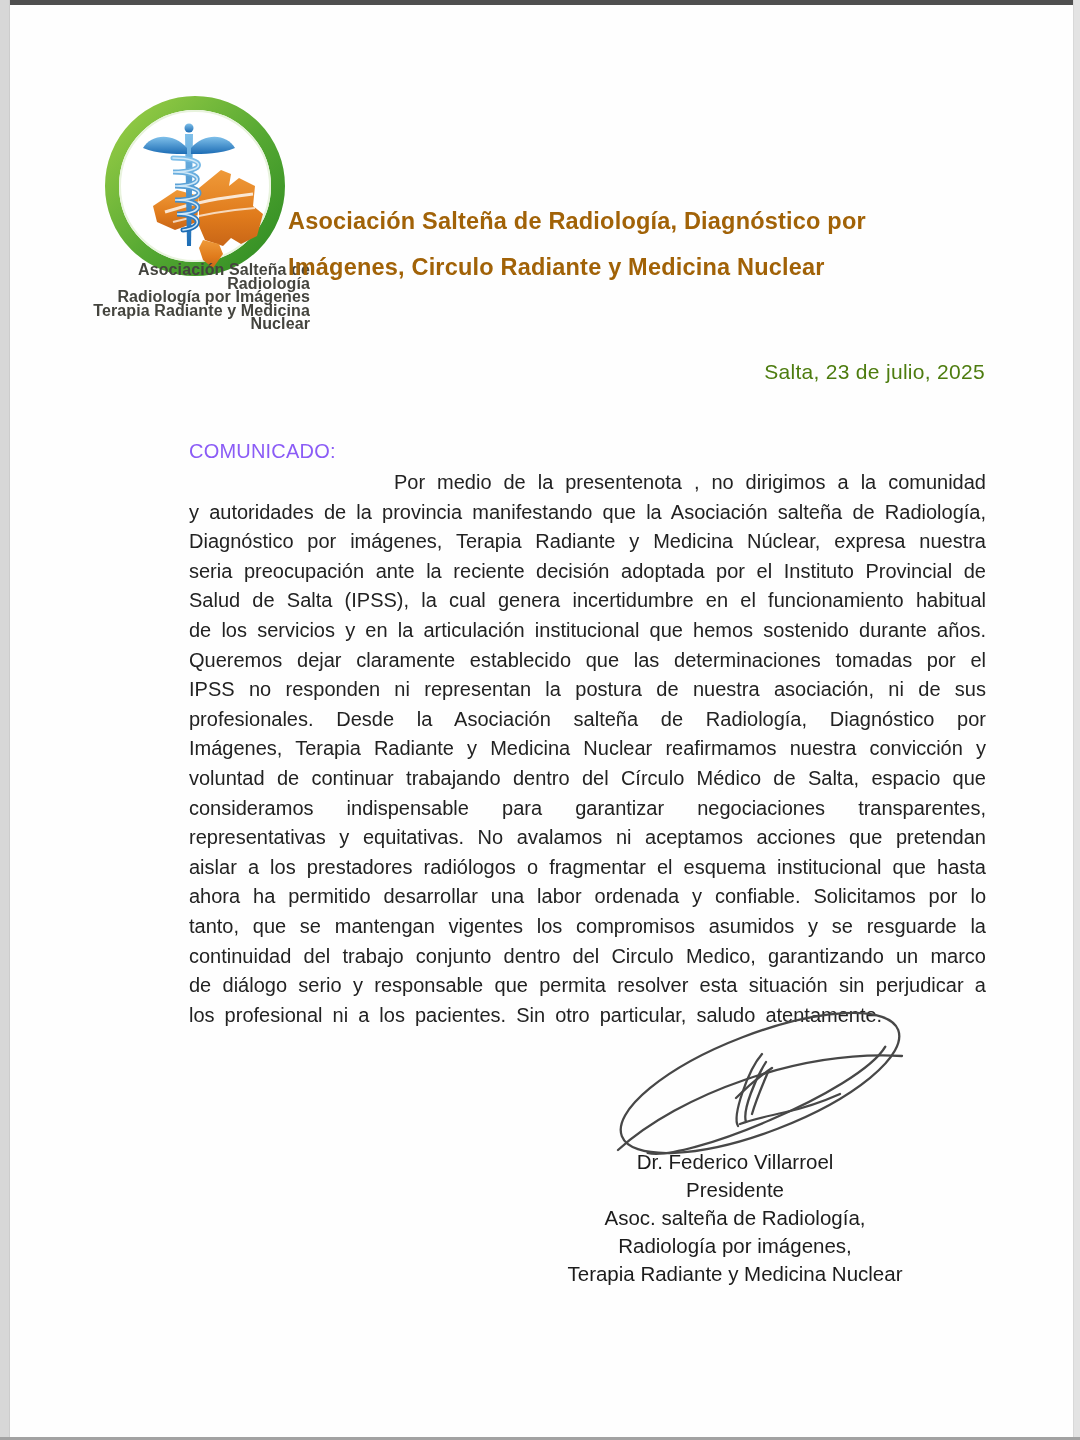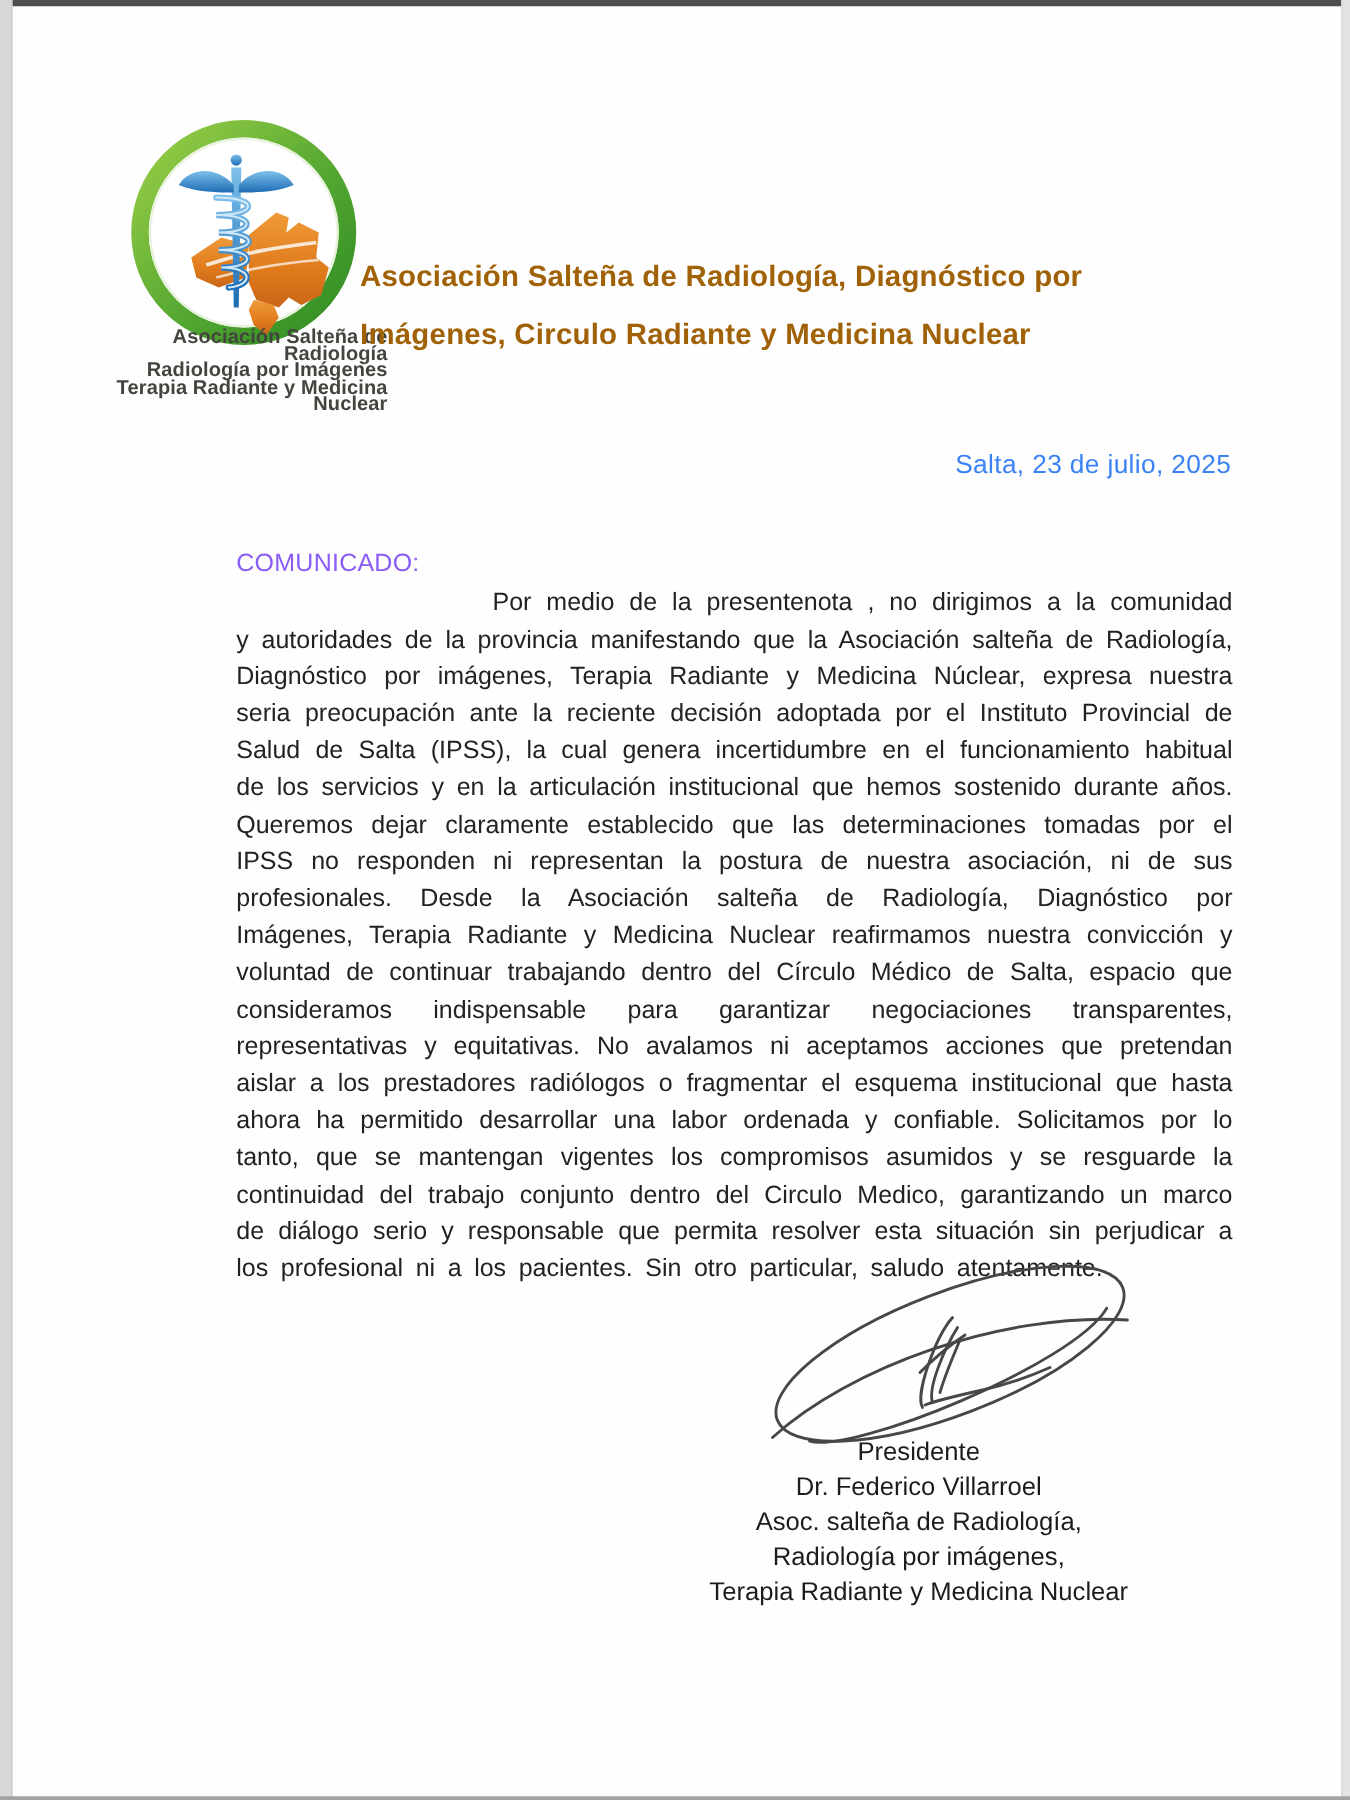--- a/index.html
+++ b/index.html
@@ -16,21 +16,21 @@
   .logo-wrap{position:absolute;left:103px;top:94px;width:184px;height:184px;}
   .logo-caption{
     position:absolute;left:78px;top:263px;width:232px;text-align:right;
     font-size:16px;font-weight:bold;line-height:13.5px;color:#44443e;letter-spacing:.1px;
   }
   .title{
     position:absolute;left:288px;top:198px;width:640px;margin:0;
     font-size:23.5px;font-weight:bold;line-height:46px;color:#a16207;letter-spacing:.2px;
   }
   .dateline{
-    position:absolute;right:95px;top:360px;font-size:21px;color:#3b82f6;letter-spacing:.3px;
+    position:absolute;right:95px;top:360px;font-size:21px;color:#4d7c0f;letter-spacing:.3px;
   }
   .heading{
     position:absolute;left:189px;top:440px;font-size:20px;color:#8b5cf6;letter-spacing:.2px;
   }
   .body-text{
     position:absolute;left:189px;top:468px;width:797px;margin:0;
     font-size:20px;line-height:29.6px;text-align:justify;text-indent:205px;
     word-spacing:4.5px;color:#222222;
   }
   .signature{position:absolute;left:590px;top:998px;width:350px;height:165px;overflow:visible;}
@@ -116,20 +116,20 @@
       <path d="M28,152 C90,96 210,52 312,58"></path>
       <path d="M148,128 C142,118 158,72 172,56"></path>
       <path d="M156,124 C152,112 166,80 176,64"></path>
       <path d="M146,100 C156,90 170,78 182,70"></path>
       <path d="M162,116 C166,102 172,88 178,74"></path>
       <path d="M150,126 C160,122 178,118 196,114 C214,110 232,104 250,96"></path>
     </g>
   </svg>
 
   <div class="signoff">
+    <div>Dr. Federico Villarroel</div>
     <div>Presidente</div>
-    <div>Dr. Federico Villarroel</div>
     <div>Asoc. salteña de Radiología,</div>
     <div>Radiología por imágenes,</div>
     <div>Terapia Radiante y Medicina Nuclear</div>
   </div>
 
 </div>
 
 </body></html>

